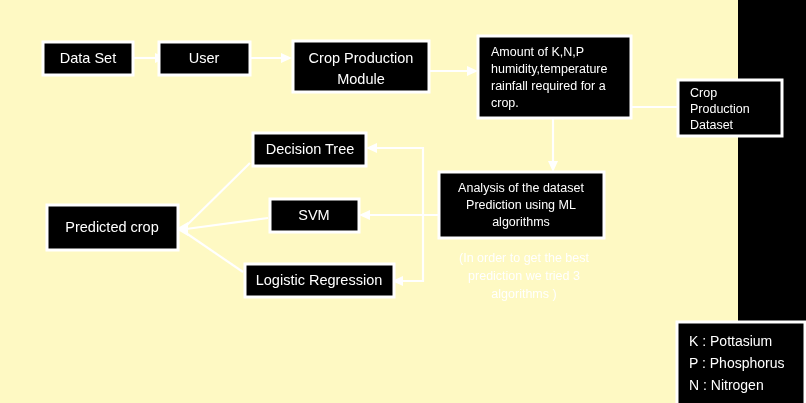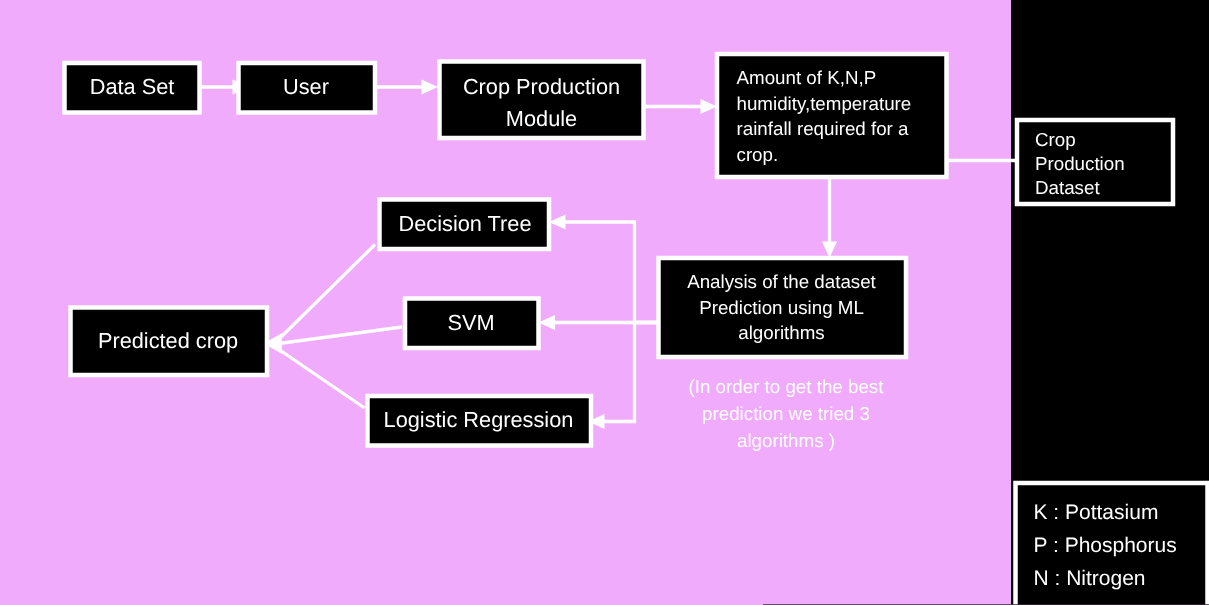--- a/index.html
+++ b/index.html
@@ -9,23 +9,23 @@
     background: #000000;
   }
   body {
     width: 806px;
     height: 403px;
     overflow: hidden;
     font-family: "Liberation Sans", sans-serif;
   }
   #diagram-root {
     position: relative;
-    width: 674px;
+    width: 738px;
     height: 403px;
-    background: #f0abfc;
+    background: #fef9c3;
   }
   svg#flow-svg {
     position: absolute;
     top: 0;
     left: 0;
     width: 806px;
     height: 403px;
     display: block;
   }
   .node-box {

